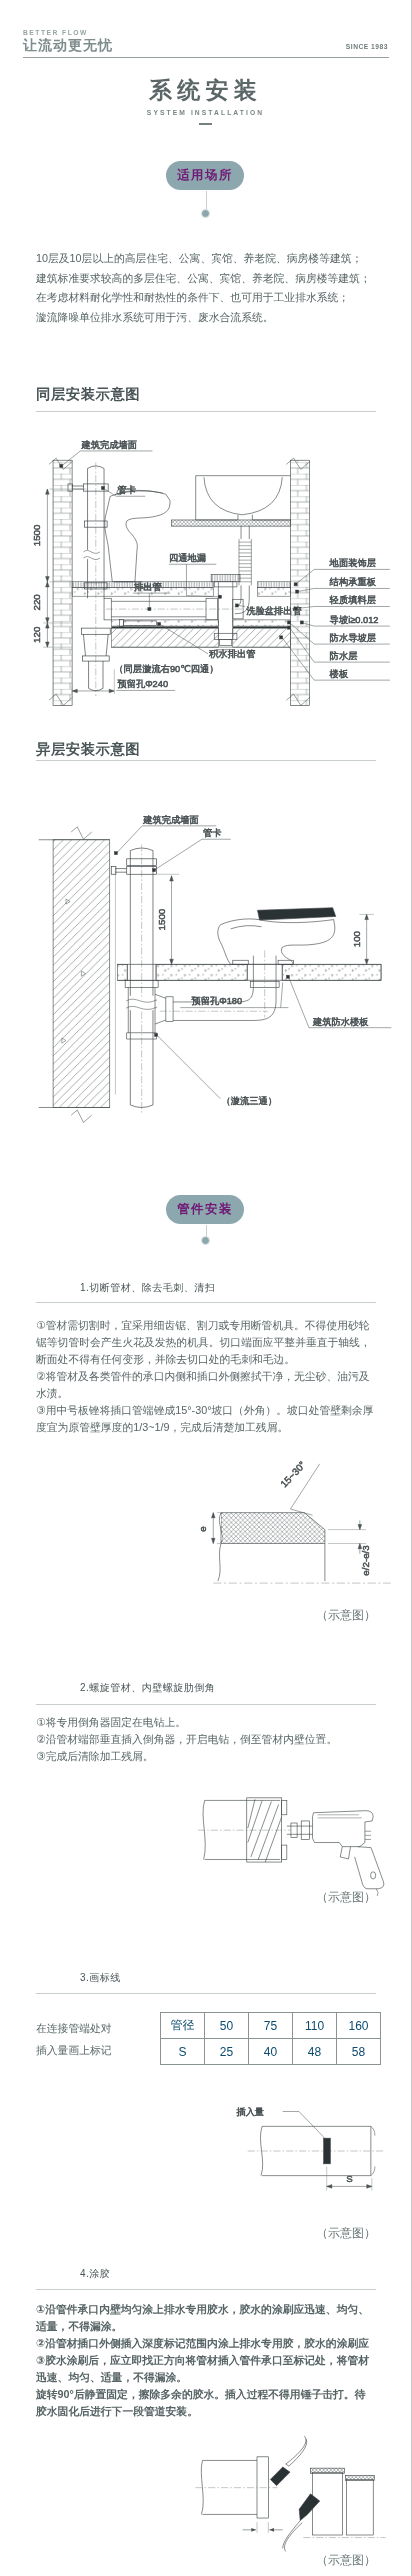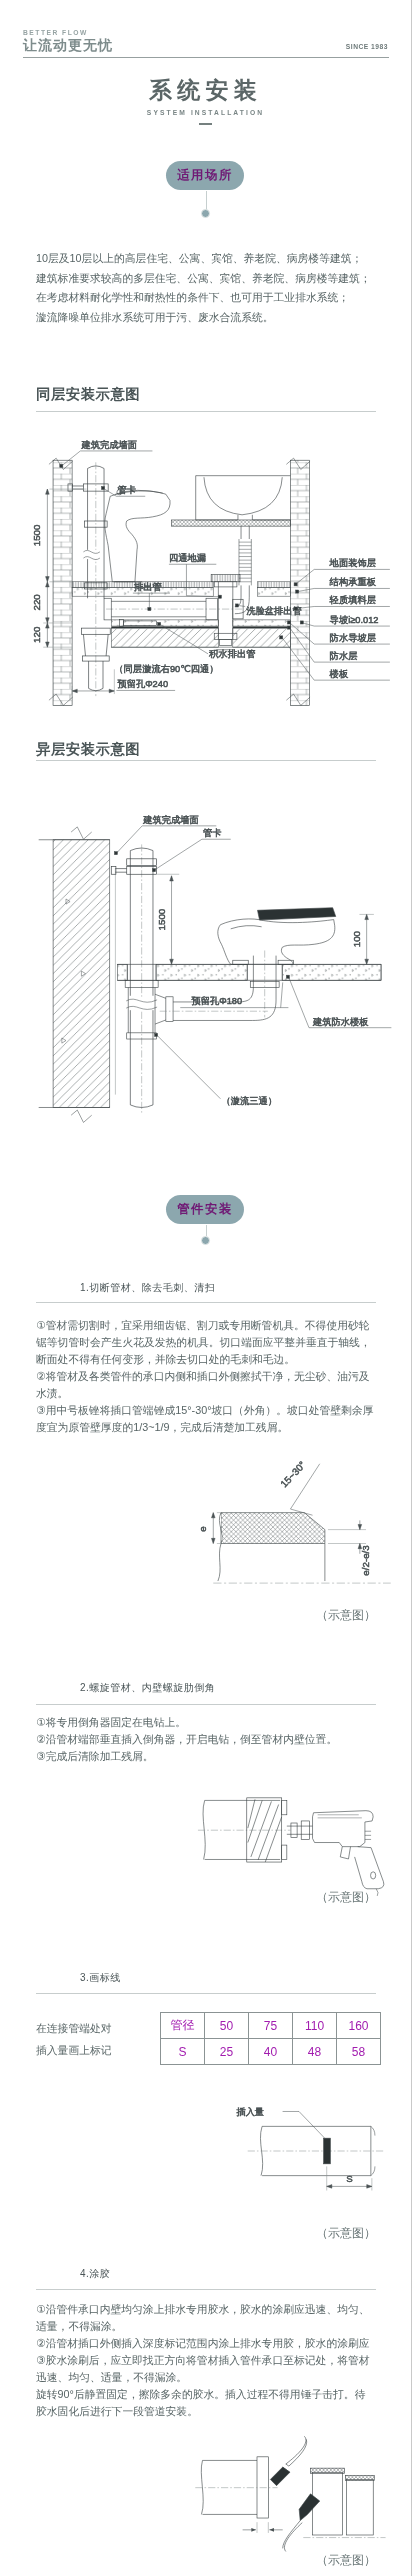--- a/index.html
+++ b/index.html
@@ -22,21 +22,21 @@
              border:1.5px solid #e3e8e8;box-sizing:border-box;}
   .para{font-size:10.8px;line-height:19.6px;color:#576465;left:36px;width:350px;}
   .body-txt{font-size:10.8px;line-height:17px;color:#576465;left:36px;width:350px;}
   .h2{font-size:14.4px;font-weight:bold;color:#4a5557;left:36px;letter-spacing:0.5px;}
   .h3{font-size:10px;font-weight:normal;color:#4a5557;left:36px;letter-spacing:0.5px;margin-left:44px;}
   .rule{left:36px;width:340px;height:0.5px;background:#c7cdcd;}
   .cap{font-size:12px;color:#687576;right:35px;text-align:right;}
   .note{font-size:10.8px;color:#576465;left:36px;}
   table.spec{position:absolute;left:160px;top:2012px;border-collapse:collapse;}
   table.spec td{width:43px;height:25px;border:0.5px solid #8b9394;text-align:center;
-                font-size:12px;color:#a21caf;padding:0;}
+                font-size:12px;color:#0c4a6e;padding:0;}
   svg text{font-family:"Liberation Sans","DejaVu Sans",sans-serif;fill:#3f474a;font-size:18px;}
   svg .dimt{font-size:19px;fill:#4a5254;}
 </style>
 </head>
 <body>
 
 <div id="page">
 
   <div class="abs brand-en" style="left:23px;top:29px;">BETTER FLOW</div>
   <div class="abs brand-cn" style="left:23px;top:37px;">让流动更无忧</div>
@@ -427,21 +427,21 @@
       <path d="M334 145V192 M422 168V192" fill="none" stroke="#8a9192"></path>
       <path d="M334 184H422" fill="none"></path>
       <path d="M334 184l10 -3.5v7z M422 184l-10 -3.5v7z"></path>
       <text class="dimt" x="372" y="176">S</text>
     </g>
   </svg>
   <div class="abs cap" style="top:2225px;">（示意图）</div>
 
   <div class="abs h3" style="top:2267px;">4.涂胶</div>
   <div class="abs rule" style="top:2289px;"></div>
-  <div class="abs body-txt" style="top:2301px;">
+  <div class="abs body-txt" style="top:2301px;font-weight:bold;">
     <div>①沿管件承口内壁均匀涂上排水专用胶水，胶水的涂刷应迅速、均匀、</div>
     <div>适量，不得漏涂。</div>
     <div>②沿管材插口外侧插入深度标记范围内涂上排水专用胶，胶水的涂刷应</div>
     <div>③胶水涂刷后，应立即找正方向将管材插入管件承口至标记处，将管材</div>
     <div>迅速、均匀、适量，不得漏涂。</div>
     <div>旋转90°后静置固定，擦除多余的胶水。插入过程不得用锤子击打。待</div>
     <div>胶水固化后进行下一段管道安装。</div>
   </div>
 
   <svg class="abs" style="left:185px;top:2432px;" width="216" height="134" viewBox="0 0 420 260">

